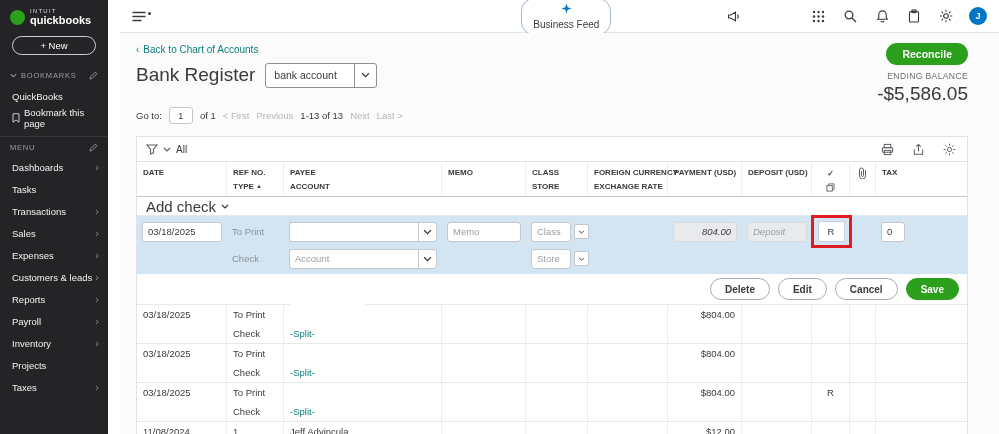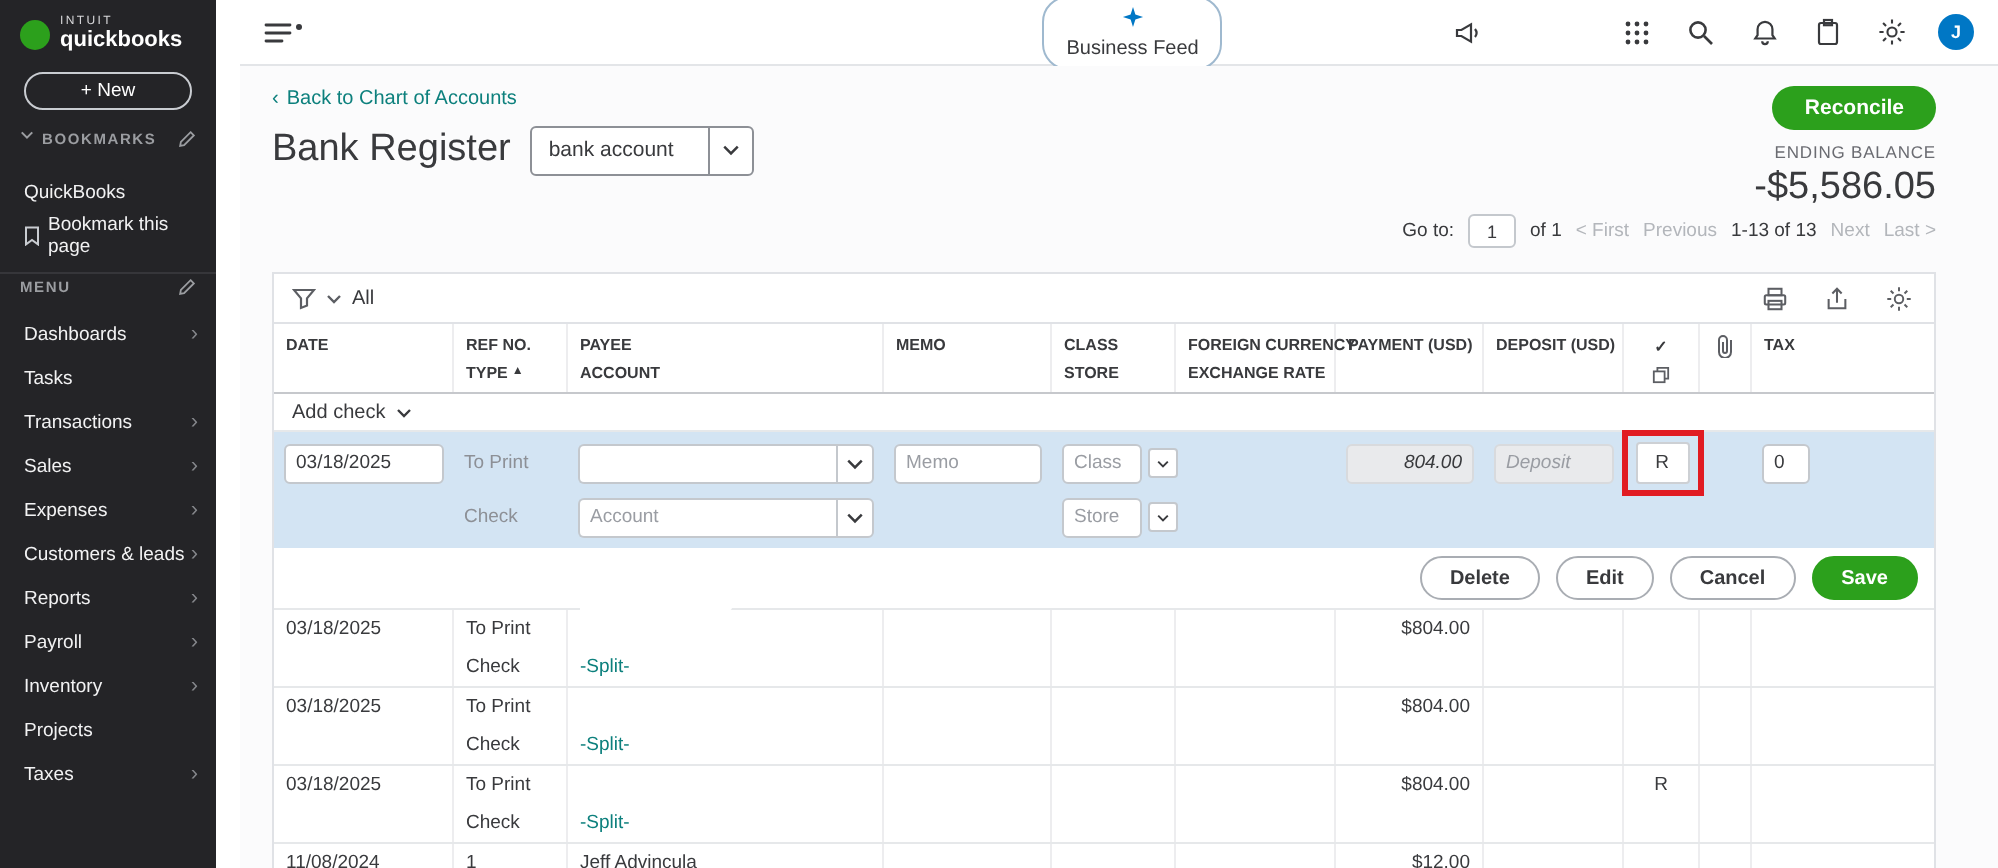--- a/index.html
+++ b/index.html
@@ -5,21 +5,21 @@
   *{box-sizing:border-box;margin:0;padding:0;font-family:"Liberation Sans",sans-serif;}
   html,body{width:999px;height:434px;overflow:hidden;background:#fff;}
 
   
   .sidebar{position:absolute;left:0;top:0;width:108px;height:434px;background:#242427;color:#fff;z-index:5;}
   .brand{display:flex;align-items:center;gap:5px;padding:8px 10px 5px;}
   .qb-circle{width:15px;height:15px;border-radius:50%;background:#2ca01c;flex:none;}
   .brand-intuit{font-size:6px;letter-spacing:1.2px;color:#d8d8da;text-transform:uppercase;line-height:1;}
   .brand-qb{font-size:11px;font-weight:700;color:#fff;line-height:1.1;}
   .new-btn{margin:5px 12px 10px;height:19px;border:1px solid #c9ccd1;border-radius:11px;display:flex;align-items:center;justify-content:center;font-size:9.5px;color:#fff;cursor:pointer;}
-  .side-header{display:flex;align-items:flex-start;gap:4px;height:20px;padding:0 10px 0 10px;font-size:7.5px;letter-spacing:.8px;color:#9b9da1;margin-top:4px;font-weight:bold;}
+  .side-header{display:flex;align-items:center;gap:4px;height:20px;padding:0 10px 0 10px;font-size:7.5px;letter-spacing:.8px;color:#9b9da1;margin-top:4px;}
   .side-header .grow,.side-item .grow{flex:1;}
   .menu-top{border-top:1px solid #36363a;margin-top:7px;padding-top:2px;}
   .side-item{display:flex;align-items:center;height:22px;padding:0 9px 0 12px;font-size:9.5px;color:#f2f2f3;cursor:pointer;}
   .side-chev{color:#85878b;font-size:11px;line-height:1;}
   .bm-icon{margin-right:4px;display:flex;}
 
   
   .topbar{position:absolute;left:120px;top:0;width:879px;height:33px;background:#fff;border-bottom:1px solid #e3e5e8;display:flex;align-items:center;padding:0 12px;}
   .hamburger{display:flex;align-items:flex-start;gap:2px;cursor:pointer;}
   .ham-dot{width:3px;height:3px;border-radius:50%;background:#393a3d;margin-top:1px;}
@@ -36,39 +36,39 @@
   .back-link{display:flex;align-items:center;gap:4px;font-size:10px;color:#0d807d;width:max-content;cursor:pointer;height:12px;}
   .title-row{display:flex;align-items:center;gap:10px;margin-top:6px;height:28px;}
   .page-title{font-size:19px;color:#393a3d;font-weight:500;}
   .acct-select{display:flex;align-items:stretch;border:1px solid #8d9096;border-radius:3px;background:#fff;height:25px;width:112px;font-size:10.5px;color:#393a3d;cursor:pointer;}
   .acct-select .val{flex:1;display:flex;align-items:center;padding-left:8px;}
   .acct-select .dd{width:22px;border-left:1px solid #8d9096;display:flex;align-items:center;justify-content:center;}
   .right-block{position:absolute;right:0;top:0;display:flex;flex-direction:column;align-items:flex-end;}
   .reconcile-btn{background:#2ca01c;color:#fff;border:none;border-radius:13px;padding:5px 16px;font-size:10.5px;font-weight:700;cursor:pointer;}
   .eb-label{font-size:8.5px;color:#6b6c72;letter-spacing:.4px;margin-top:6px;}
   .eb-value{font-size:19px;color:#393a3d;margin-top:2px;}
-  .pagination{display:flex;justify-content:flex-end;align-items:center;gap:7px;margin-top:18px;font-size:9.5px;color:#393a3d;height:17px;}
+  .pagination{display:flex;justify-content:flex-start;align-items:center;gap:7px;margin-top:18px;font-size:9.5px;color:#393a3d;height:17px;}
   .pg-in{width:24px;height:17px;border:1px solid #c4c8cd;border-radius:3px;text-align:center;font-size:9px;color:#393a3d;}
   .dis{color:#b3b6bb;cursor:pointer;}
   .pg-dark{color:#393a3d;}
 
   
   .table-wrap{margin-top:12px;background:#fff;border:1px solid #e0e2e6;}
   .filter-row{display:flex;align-items:center;height:25px;padding:0 9px;border-bottom:1px solid #e0e2e6;}
   .filter-left{display:flex;align-items:center;gap:5px;font-size:10px;color:#393a3d;cursor:pointer;}
   .table-actions{margin-left:auto;display:flex;align-items:center;gap:13px;}
   .cols{display:grid;grid-template-columns:90px 57px 158px 84px 62px 80px 74px 70px 38px 26px minmax(0,1fr);}
   .sep>*{border-right:1px solid #ededef;}
   .sep>*:last-child{border-right:0;}
   .header-row{border-bottom:1px solid #c6c8cc;}
   .hc{padding:4px 4px 3px 6px;font-size:8px;font-weight:700;color:#393a3d;line-height:1.7;white-space:nowrap;cursor:pointer;}
   .hc .sub{display:flex;gap:2px;align-items:center;}
   .hc-center{display:flex;flex-direction:column;align-items:center;gap:2px;padding:5px 0 3px;}
   .sort{font-size:6px;color:#393a3d;}
-  .add-row{display:flex;align-items:center;gap:5px;height:19px;padding:0 9px;font-size:10px;color:#393a3d;border-bottom:1px solid #e6e8ea;cursor:pointer;}
+  .add-row{display:flex;align-items:center;gap:5px;height:19px;padding:0 9px;font-size:15px;color:#393a3d;border-bottom:1px solid #e6e8ea;cursor:pointer;}
 
   .edit-block{background:#d3e4f3;padding:2px 0;}
   .edit-line{align-items:center;height:27px;}
   .ec{padding:0 5px;display:flex;align-items:center;height:100%;}
   .ec.center{justify-content:center;}
   .inp{height:20px;border:1px solid #c4c8cd;border-radius:3px;background:#fff;font-size:9.5px;padding:0 5px;width:100%;color:#393a3d;outline:none;}
   .inp::placeholder{color:#9a9da3;}
   .gray{background:#e9eaec;border-color:#d8dadd;font-style:italic;}
   .numr{text-align:right;}
   .taxin{width:24px;flex:none;}

